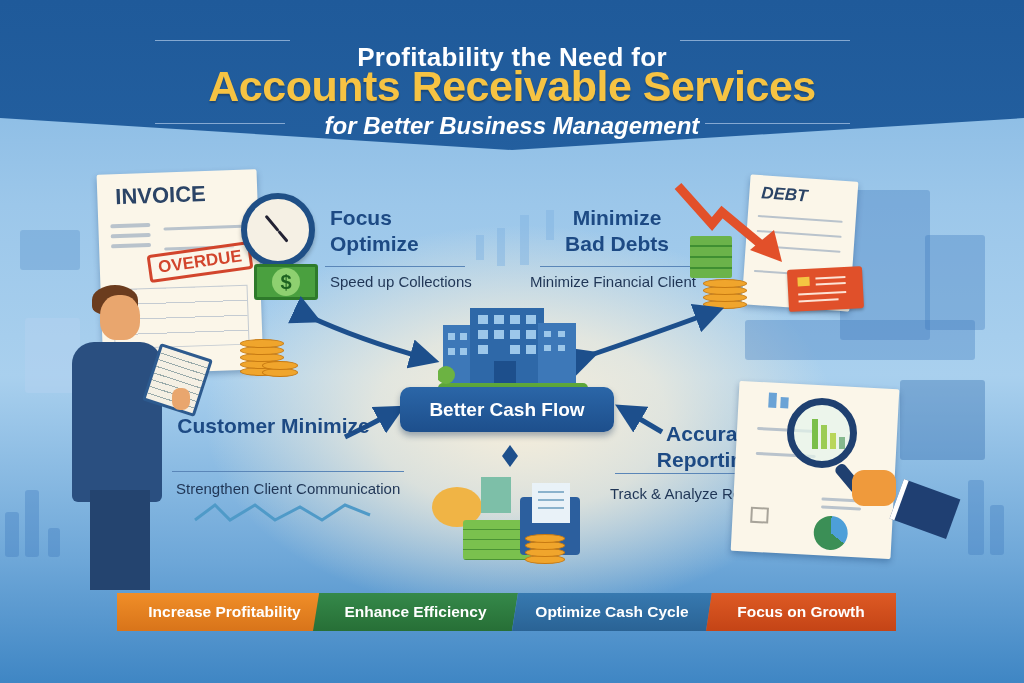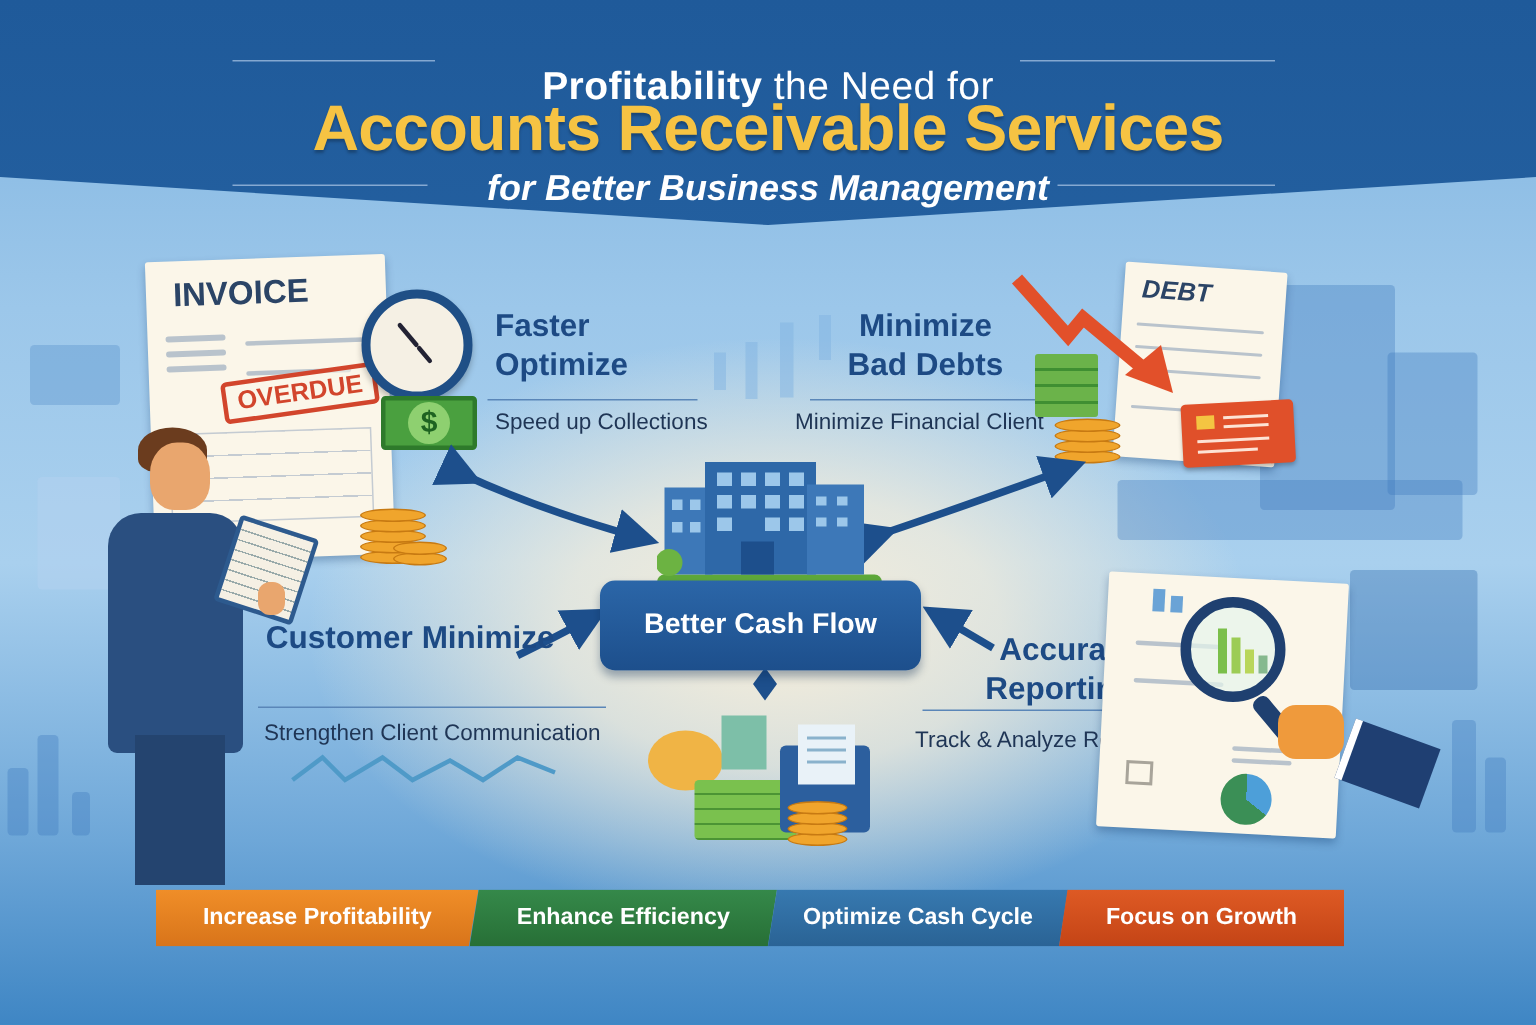--- a/index.html
+++ b/index.html
@@ -18,21 +18,21 @@
   
   .header {
     position: absolute; left: 0; top: 0; width: 1024px; height: 165px;
     background: linear-gradient(180deg, #1f5a9a 0%, #235f9f 100%);
     clip-path: polygon(0 0, 100% 0, 100% 85px, 100% 118px, 512px 150px, 0 118px);
   }
   .title-line1 {
     position: absolute; top: 42px; left: 0; width: 1024px; text-align: center;
     color: #ffffff; font-weight: bold; font-size: 26px; letter-spacing: 0.3px;
   }
-  .title-line1 .light { font-weight: normal; }
+  .title-line1 .light { font-weight: bold; }
   .title-main {
     position: absolute; top: 62px; left: 0; width: 1024px; text-align: center;
     color: #f6c343; font-weight: bold; font-size: 43px; letter-spacing: -0.5px;
     text-shadow: 0 2px 2px rgba(0,0,0,0.25);
   }
   .title-sub {
     position: absolute; top: 112px; left: 0; width: 1024px; text-align: center;
     color: #ffffff; font-weight: bold; font-style: italic; font-size: 24px;
   }
   .hline { position: absolute; height: 1px; background: rgba(200,220,245,0.6); }
@@ -78,21 +78,21 @@
   .feat-title { position: absolute; color: #1d4a84; font-weight: bold; font-size: 21px; line-height: 26px; }
   .feat-desc  { position: absolute; color: #1f3555; font-size: 15px; }
   .feat-rule  { position: absolute; height: 1px; background: #5a86b8; }
 
   
   svg.arrows { position: absolute; left: 0; top: 0; }
 
   
   .hub-building { position: absolute; }
   .hub-pill {
-    position: absolute; left: 400px; top: 387px; width: 214px; height: 60px;
+    position: absolute; left: 400px; top: 387px; width: 214px; height: 45px;
     background: linear-gradient(180deg, #2b66a8 0%, #1d4f8c 100%);
     border-radius: 10px; box-shadow: 0 4px 6px rgba(10,40,80,0.35);
     display: flex; align-items: center; justify-content: center;
     color: #fff; font-weight: bold; font-size: 19px; cursor: pointer;
   }
 
   
   .man-head { position: absolute; border-radius: 45% 45% 40% 40%; background: #e9a66e; }
   .man-hair { position: absolute; background: #6b3c1e; border-radius: 50% 50% 20% 30%; }
   .suit { position: absolute; background: #2a4f80; }
@@ -163,21 +163,21 @@
   <div class="coin" style="left:240px;top:367px;"></div>
   <div class="coin" style="left:240px;top:360px;"></div>
   <div class="coin" style="left:240px;top:353px;"></div>
   <div class="coin" style="left:240px;top:346px;"></div>
   <div class="coin" style="left:240px;top:339px;"></div>
   <div class="coin" style="left:262px;top:368px;width:36px;"></div>
   <div class="coin" style="left:262px;top:361px;width:36px;"></div>
 </div>
 
 <div class="feat-title" style="left:330px;top:205px;">
-  <div>Faster</div>
+  <div>Focus</div>
   <div>Optimize</div>
 </div>
 <div class="feat-rule" style="left:325px;top:266px;width:140px;"></div>
 <div class="feat-desc" style="left:330px;top:273px;">Speed up Collections</div>
 
 <div>
   <div style="position:absolute;left:476px;top:235px;width:8px;height:25px;background:rgba(130,180,225,0.5);"></div>
   <div style="position:absolute;left:497px;top:228px;width:8px;height:38px;background:rgba(130,180,225,0.5);"></div>
   <div style="position:absolute;left:520px;top:215px;width:9px;height:50px;background:rgba(130,180,225,0.5);"></div>
   <div style="position:absolute;left:546px;top:210px;width:8px;height:30px;background:rgba(130,180,225,0.5);"></div>
@@ -313,17 +313,17 @@
 <div>
   <div class="man-hair" style="left:92px;top:285px;width:46px;height:30px;"></div>
   <div class="man-head" style="left:100px;top:295px;width:40px;height:45px;"></div>
   <div class="suit" style="left:72px;top:342px;width:90px;height:160px;border-radius:22px 22px 6px 6px;"></div>
   <div class="suit" style="left:90px;top:490px;width:60px;height:100px;background:#24446f;"></div>
   <div style="position:absolute;left:150px;top:350px;width:55px;height:60px;background:#f5f0e4;border:3px solid #2d5a8e;border-radius:3px;transform:rotate(18deg);background-image:repeating-linear-gradient(180deg,transparent 0 6px,#9aa 6px 7px);"></div>
   <div style="position:absolute;left:172px;top:388px;width:18px;height:22px;background:#e9a66e;border-radius:8px;"></div>
 </div>
 
 <div class="badges">
-  <div class="badge" style="left:0;width:215px;background:linear-gradient(180deg,#f08e28,#d8741a);clip-path:polygon(0 0,100% 0,97% 100%,0 100%);">Increase Profitability</div>
+  <div class="badge" style="left:13px;width:215px;background:linear-gradient(180deg,#f08e28,#d8741a);clip-path:polygon(0 0,100% 0,97% 100%,0 100%);">Increase Profitability</div>
   <div class="badge" style="left:209px;width:205px;background:linear-gradient(180deg,#35894a,#276f36);clip-path:polygon(3% 0,100% 0,97% 100%,0 100%);">Enhance Efficiency</div>
   <div class="badge" style="left:408px;width:200px;background:linear-gradient(180deg,#3779b0,#2a6395);clip-path:polygon(3% 0,100% 0,97% 100%,0 100%);">Optimize Cash Cycle</div>
   <div class="badge" style="left:602px;width:190px;background:linear-gradient(180deg,#de5a24,#c44416);clip-path:polygon(3% 0,100% 0,100% 100%,0 100%);">Focus on Growth</div>
 </div>
 
 </body></html>

